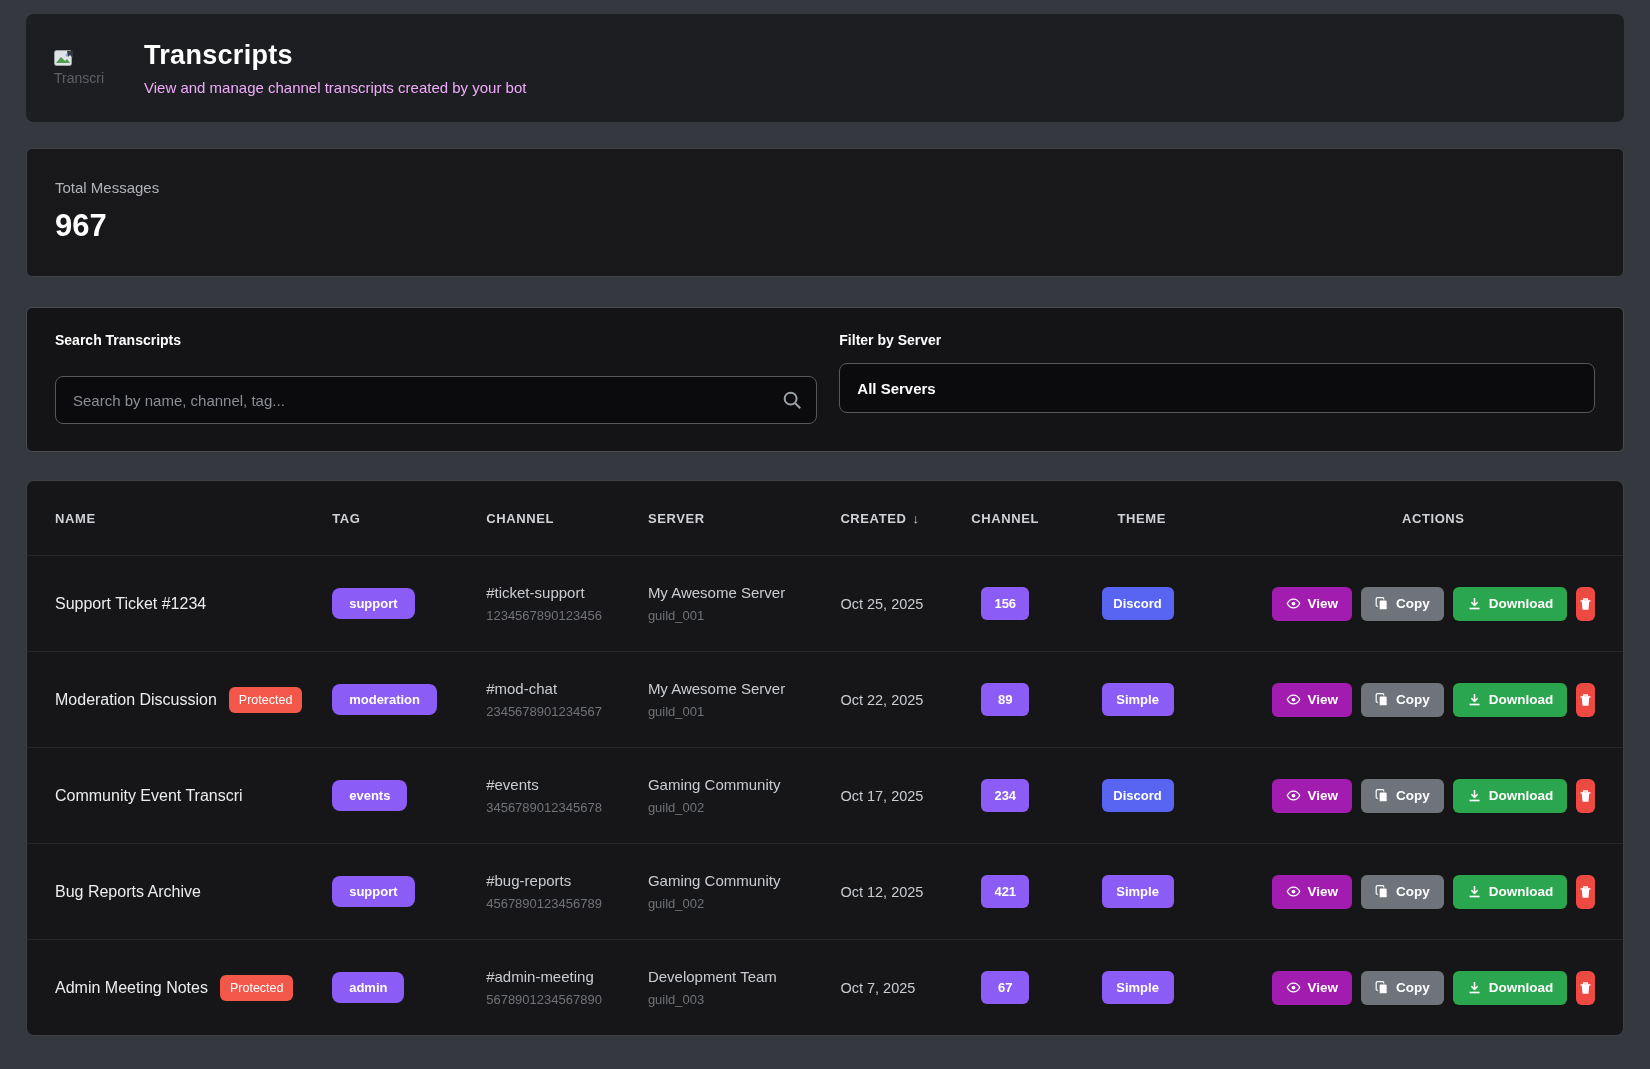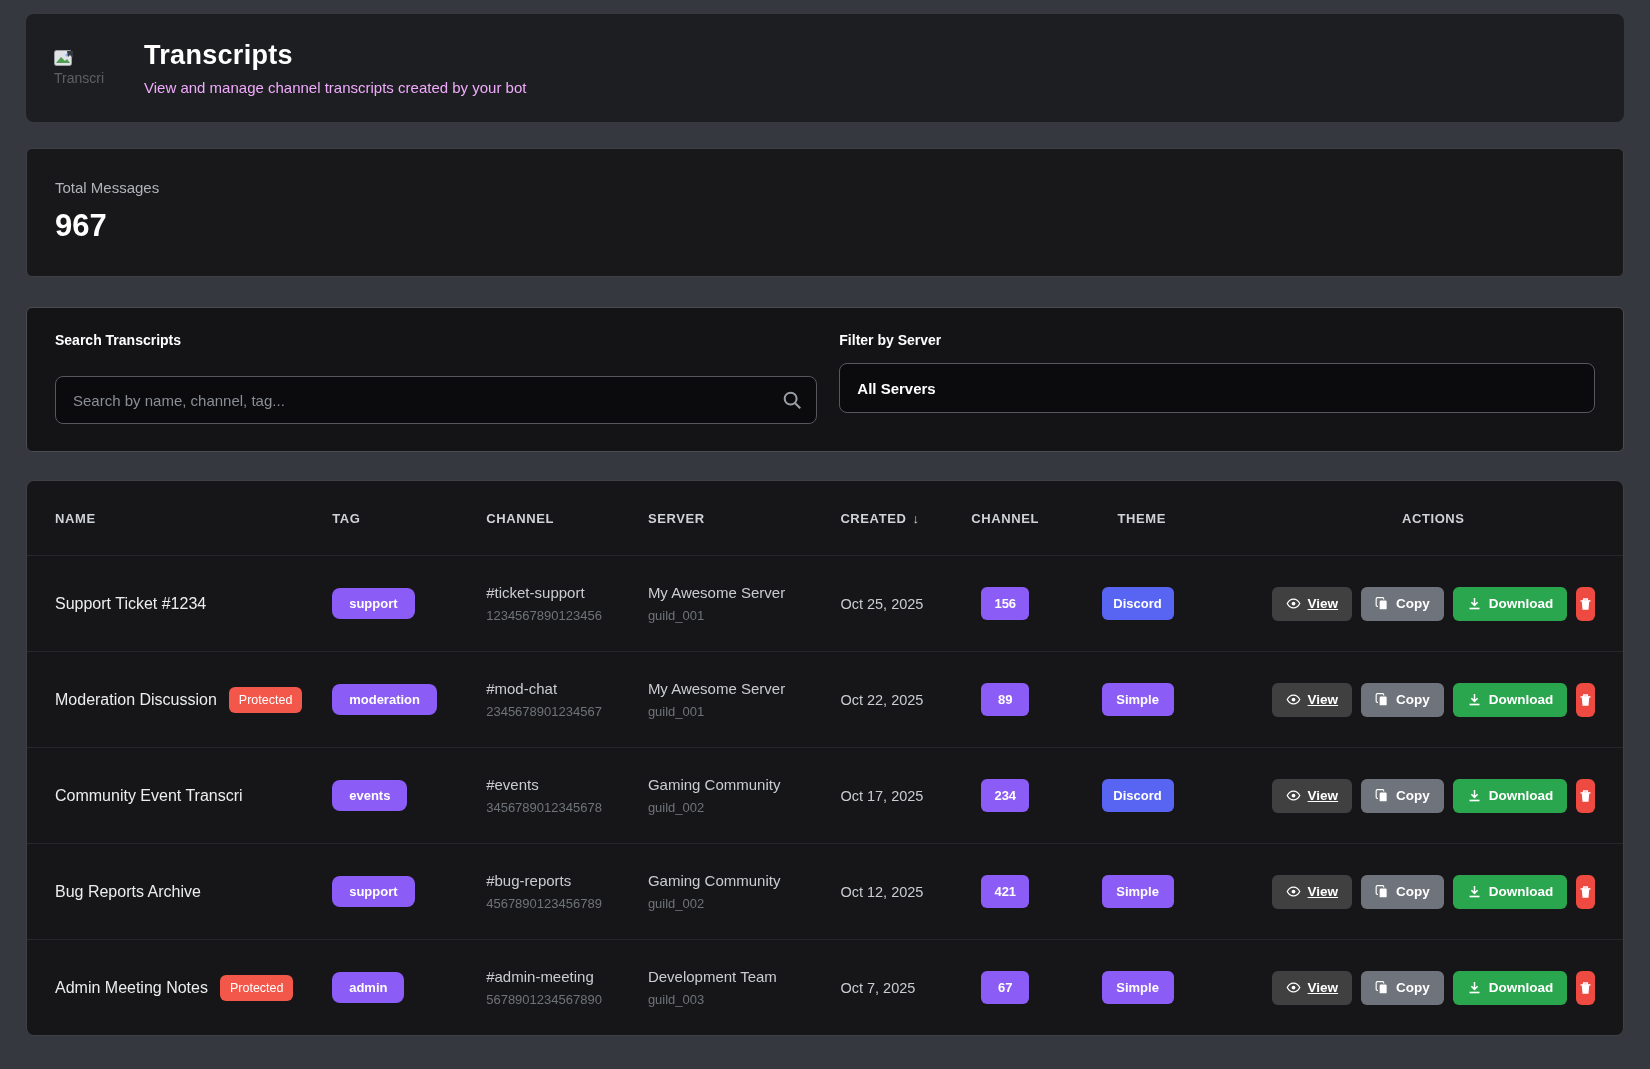--- a/index.html
+++ b/index.html
@@ -99,21 +99,21 @@
   .theme-discord { background:#5865f2; }
   .theme-simple { background:#8b5cf6; }
 
   .btn {
     display:inline-flex; align-items:center; gap:7px;
     border:none; border-radius:6px; height:34px; padding:0 14px;
     color:#ffffff; font-size:13.5px; font-weight:bold; cursor:pointer;
     font-family:"Liberation Sans", sans-serif;
   }
   .btn svg { display:block; }
-  .btn-view { background:#404040;text-decoration:underline; }
+  .btn-view { background:#a21caf; }
   .btn-copy { background:#6f747c; }
   .btn-download { background:#2aa64e; }
   .btn-delete { background:#ee4a42; width:38px; padding:0; justify-content:center; }
   .sort-arrow { color:#cfd2d6; font-size:13px; margin-left:6px; }
 </style>
 </head>
 <body>
 
 <div class="page">
 

